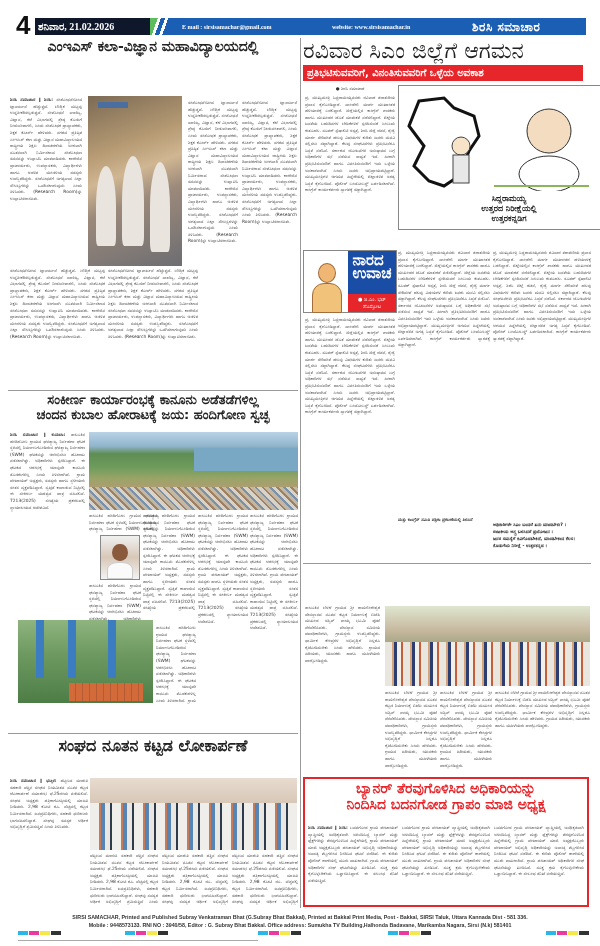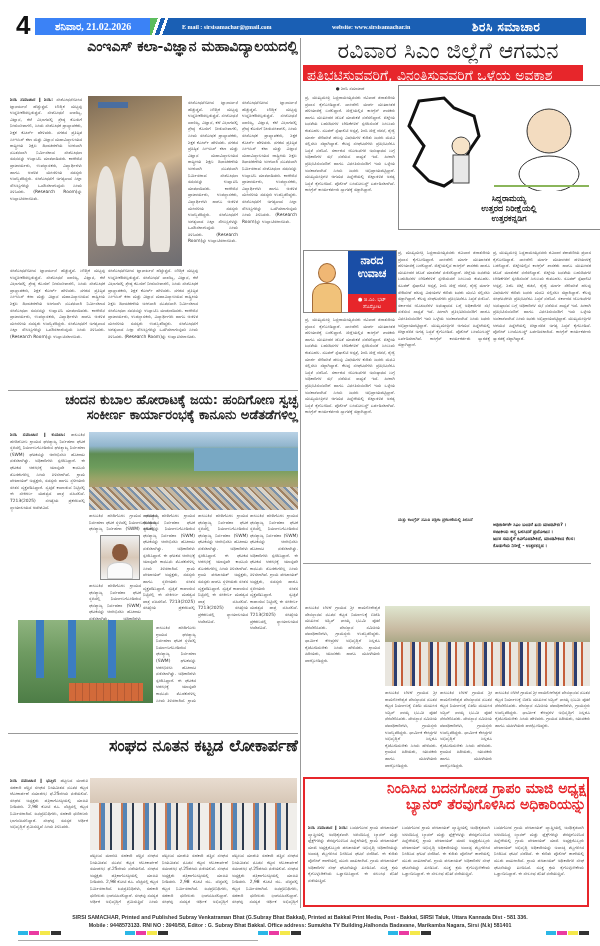--- a/index.html
+++ b/index.html
@@ -1,32 +1,32 @@
 <!DOCTYPE html>
 <html><head>
 <meta charset="utf-8">
 <style>
   * { box-sizing: border-box; margin: 0; padding: 0; }
   html, body { width: 600px; height: 946px; background: #fff; overflow: hidden; }
   body { font-family: "DejaVu Sans", sans-serif; color: #222; position: relative; }
   .page-no { position: absolute; left: 16px; top: 13px; font: bold 26px "Liberation Sans", sans-serif; color: #111; line-height: 24px; }
-  .mast-date { position: absolute; left: 35px; top: 18px; width: 120px; height: 17px; background: #3b82f6; color: #fff; font: bold 10px "Liberation Serif", serif; padding: 3px 20px; }
+  .mast-date { position: absolute; left: 35px; top: 18px; width: 120px; height: 17px; background: #0f172a; color: #fff; font: bold 10px "Liberation Serif", serif; padding: 3px 3px; }
   .mast-slash { position: absolute; left: 150px; top: 18px; width: 20px; height: 17px; background: linear-gradient(110deg, #5cbd5e 0 30%, #fff 30% 42%, #1a5fb4 42% 58%, #fff 58% 70%, #1a5fb4 70%); }
   .mast-blue { position: absolute; left: 168px; top: 18px; width: 418px; height: 17px; background: #1a5fb4; color: #fff; display: flex; align-items: center; }
   .mast-email { font: bold 6px "Liberation Serif", serif; margin-left: 14px; width: 140px; }
   .mast-web { font: bold 6px "Liberation Serif", serif; margin-left: 10px; width: 130px; }
   .mast-title { font: bold 12px "DejaVu Sans", sans-serif; margin-left: 10px; letter-spacing: 0.5px; }
 
   .rule { position: absolute; background: #999; }
 
   
-  .hl { position: absolute; font-family: "DejaVu Sans", sans-serif; color: #222; text-align: right; line-height: 1.15; }
+  .hl { position: absolute; font-family: "DejaVu Sans", sans-serif; color: #222; text-align: center; line-height: 1.15; }
   .hl-a { left: 8px; top: 38px; width: 290px; font-size: 14px; font-weight: bold; }
-  .hl-b { left: 303px; top: 38px; width: 290px; font-size: 22px; text-align: center; }
-  .banner-red { position: absolute; left: 303px; top: 65px; width: 280px; height: 16px; background: #e7262b; color: #fff; font-size: 14px; font-weight: normal; padding: 2px 4px; }
+  .hl-b { left: 303px; top: 38px; width: 290px; font-size: 22px; text-align: left; }
+  .banner-red { position: absolute; left: 303px; top: 65px; width: 280px; height: 16px; background: #e7262b; color: #fff; font-size: 10px; font-weight: bold; padding: 2px 4px; }
   .hl-c { left: 8px; top: 393px; width: 290px; font-size: 13px; font-weight: bold; }
   .hl-d { left: 300px; top: 568px; width: 290px; font-size: 13px; font-weight: bold; }
   .hl-e { left: 8px; top: 737px; width: 290px; font-size: 16px; font-weight: bold; }
   .red-box { position: absolute; left: 303px; top: 777px; width: 286px; height: 130px; border: 2px solid #e7262b; }
   .hl-f { left: 306px; top: 780px; width: 280px; font-size: 14px; font-weight: bold; color: #e7262b; }
 
   
   .txt { position: absolute; font-size: 4.4px; line-height: 6.6px; color: #333; text-align: justify; overflow: hidden; }
   .txt p { margin: 0; }
   .byline { font-weight: bold; }
@@ -54,21 +54,21 @@
   .cartoon { position: absolute; left: 398px; top: 85px; width: 222px; height: 145px; border: 1px solid #888; background: #fff; }
   .cartoon svg { position: absolute; left: 0; top: 0; }
   .cartoon-caption { position: absolute; left: 0; top: 108px; width: 100%; text-align: center; font-size: 8px; font-weight: bold; line-height: 10px; color: #222; }
 
   
   .narada { position: absolute; left: 303px; top: 250px; width: 94px; height: 63px; border: 1px solid #888; display: flex; }
   .narada-fig { width: 45px; height: 100%; background: #fff; position: relative; }
   .narada-fig .head { position: absolute; left: 14px; top: 12px; width: 18px; height: 20px; border-radius: 50%; background: #f0b774; border: 1px solid #a36c3a; }
   .narada-fig .body { position: absolute; left: 8px; top: 32px; width: 30px; height: 30px; border-radius: 40% 40% 0 0; background: #f1c27a; border: 1px solid #a36c3a; }
   .narada-side { width: 49px; height: 100%; background: #1a4ea6; color: #fff; display: flex; flex-direction: column; align-items: center; }
-  .narada-title { font-size: 11px; font-weight: bold; text-align: center; line-height: 13px; margin-top: 3px; }
+  .narada-title { font-size: 15px; font-weight: bold; line-height: 13px; margin-top: 3px; }
   .narada-author { background: #e7262b; width: 100%; margin-top: auto; font-size: 5px; padding: 2px; text-align: center; line-height: 7px; }
 
   
   .bullets { position: absolute; left: 493px; top: 521px; width: 98px; font-size: 4.6px; line-height: 7px; font-weight: bold; color: #222; }
 
   
   .footer { position: absolute; left: 0; top: 913px; width: 600px; text-align: center; font: bold 5.3px "Liberation Sans", sans-serif; line-height: 8px; color: #333; }
   .regmarks { position: absolute; top: 931px; height: 4px; display: flex; }
   .regmarks span { display: block; width: 10px; height: 4px; margin-right: 1px; }
   .c { background: #2bb6e6; } .m { background: #ea3aa1; } .y { background: #f5e84a; } .k { background: #333; }
@@ -165,22 +165,22 @@
 <div class="txt" style="left:398px;top:517px;width:92px;height:8px;font-weight:bold;">ಮತ್ತು ಕಾಂಗ್ರೆಸ್ ಸಮಿತಿ ಪತ್ರಿಕಾ ಪ್ರಕಟಣೆಯಲ್ಲಿ ತಿಳಿಸಿದೆ</div>
 <div class="bullets">
   <div>ಅಧಿಕಾರಿಗಳೇ ಸಿಎಂ ಬಂದರೆ ಏನು ಮಾಡಬೇಕು? ।</div>
   <div>ರಾಜಕೀಯ ಅಸ್ತ್ರ ಬಳಸಿದರೆ ಪ್ರಯೋಜನ ।</div>
   <div>ಜನರ ಸಮಸ್ಯೆಗೆ ಕಿವಿಗೊಡಬೇಕಿದೆ, ಮಾಡಬೇಕಾದ ಕೆಲಸ।</div>
   <div>ಕೊಡುಗೆಯ ನಿರೀಕ್ಷೆ - ಉತ್ತರಕನ್ನಡ ।</div>
 </div>
 <div class="rule" style="left:303px;top:563px;width:288px;height:1px;"></div>
 
 <div class="hl hl-c">
+  <div>ಸಂಕೀರ್ಣ ಕಾರ್ಯಾರಂಭಕ್ಕೆ ಕಾನೂನು ಅಡೆತಡೆಗಳಿಲ್ಲ</div>
   <div>ಚಂದನ ಕುಬಾಲ ಹೋರಾಟಕ್ಕೆ ಜಯ: ಹಂದಿಗೋಣ ಸ್ವಚ್ಛ</div>
-  <div>ಸಂಕೀರ್ಣ ಕಾರ್ಯಾರಂಭಕ್ಕೆ ಕಾನೂನು ಅಡೆತಡೆಗಳಿಲ್ಲ</div>
 </div>
 <div class="txt" style="left:10px;top:432px;width:75px;height:235px;">
   <p><span class="byline">ಶಿರಸಿ ಸಮಾಚಾರ ‖ ಕುಮಟಾ:</span> <span>ತಾಲೂಕಿನ ಹಂದಿಗೋಣ ಗ್ರಾಮದ ಘನತ್ಯಾಜ್ಯ ನಿರ್ವಹಣಾ ಘಟಕ ಸ್ಥಳದಲ್ಲಿ ನಿರ್ಮಾಣಗೊಂಡಿರುವ ಘನತ್ಯಾಜ್ಯ ನಿರ್ವಹಣಾ (SWM) ಘಟಕವನ್ನು ಆರಂಭಿಸಲು ಹೋರಾಟ ನಡೆಸಲಾಗಿತ್ತು. ಅಧಿಕಾರಿಗಳು ಸ್ಪಂದಿಸಿದ್ದಾರೆ. ಈ ಘಟಕದ ಆರಂಭಕ್ಕೆ ಯಾವುದೇ ಕಾನೂನು ತೊಡಕುಗಳಿಲ್ಲ ಎಂದು ತಿಳಿಸಲಾಗಿದೆ. ಗ್ರಾಮ ಪಂಚಾಯತ್ ಅಧ್ಯಕ್ಷರು, ಸದಸ್ಯರು ಹಾಗೂ ಸ್ಥಳೀಯರು ಸಂತಸ ವ್ಯಕ್ತಪಡಿಸಿದ್ದಾರೆ. ಸ್ವಚ್ಛತೆ ಕಾಪಾಡುವ ನಿಟ್ಟಿನಲ್ಲಿ ಈ ಸಂಕೀರ್ಣ ಮಹತ್ವದ ಪಾತ್ರ ವಹಿಸಲಿದೆ. 7213(2025) ಸಂಖ್ಯೆಯ ಪ್ರಕರಣದಲ್ಲಿ ನ್ಯಾಯಾಲಯದ ಆದೇಶವಿದೆ.</span></p>
 </div>
 <div class="img img-lake" style="left:89px;top:432px;width:209px;height:78px;">
   <div class="water"></div>
   <div class="trash"></div>
 </div>
 <div class="txt" style="left:89px;top:513px;width:70px;height:20px;">
     <p>ತಾಲೂಕಿನ ಹಂದಿಗೋಣ ಗ್ರಾಮದ ಘನತ್ಯಾಜ್ಯ ನಿರ್ವಹಣಾ ಘಟಕ ಸ್ಥಳದಲ್ಲಿ ನಿರ್ಮಾಣಗೊಂಡಿರುವ ಘನತ್ಯಾಜ್ಯ ನಿರ್ವಹಣಾ (SWM) ಘಟಕವನ್ನು ಆರಂಭಿಸಲು ಹೋರಾಟ ನಡೆಸಲಾಗಿತ್ತು. ಅಧಿಕಾರಿಗಳು ಸ್ಪಂದಿಸಿದ್ದಾರೆ. ಈ ಘಟಕದ ಆರಂಭಕ್ಕೆ ಯಾವುದೇ ಕಾನೂನು ತೊಡಕುಗಳಿಲ್ಲ ಎಂದು ತಿಳಿಸಲಾಗಿದೆ. ಗ್ರಾಮ ಪಂಚಾಯತ್ ಅಧ್ಯಕ್ಷರು, ಸದಸ್ಯರು ಹಾಗೂ ಸ್ಥಳೀಯರು ಸಂತಸ ವ್ಯಕ್ತಪಡಿಸಿದ್ದಾರೆ. ಸ್ವಚ್ಛತೆ ಕಾಪಾಡುವ ನಿಟ್ಟಿನಲ್ಲಿ ಈ ಸಂಕೀರ್ಣ ಮಹತ್ವದ ಪಾತ್ರ ವಹಿಸಲಿದೆ. 7213(2025) ಸಂಖ್ಯೆಯ ಪ್ರಕರಣದಲ್ಲಿ ನ್ಯಾಯಾಲಯದ ಆದೇಶವಿದೆ.</p>
@@ -244,22 +244,22 @@
   </div>
 <div class="txt" style="left:162px;top:853px;width:66px;height:52px;">
     <p>ಪಟ್ಟಣದ ಮಾರುತಿ ಸಹಕಾರಿ ಪತ್ತಿನ ಸಂಘದ ನಿಯಮಿತದ ನೂತನ ಕಟ್ಟಡ ಲೋಕಾರ್ಪಣೆ ಸಮಾರಂಭ ಫೆ.25ರಂದು ನಡೆಯಲಿದೆ. ಸಂಘದ ಅಧ್ಯಕ್ಷರು ಪತ್ರಿಕಾಗೋಷ್ಠಿಯಲ್ಲಿ ಮಾಹಿತಿ ನೀಡಿದರು. 2,98 ಕೋಟಿ ರೂ. ವೆಚ್ಚದಲ್ಲಿ ಕಟ್ಟಡ ನಿರ್ಮಿಸಲಾಗಿದೆ. ಜನಪ್ರತಿನಿಧಿಗಳು, ಸಹಕಾರಿ ಧುರೀಣರು ಭಾಗವಹಿಸಲಿದ್ದಾರೆ. ಸಂಘವು ಸದಸ್ಯರ ಆರ್ಥಿಕ ಅಭಿವೃದ್ಧಿಗೆ ಶ್ರಮಿಸುತ್ತಿದೆ ಎಂದು ತಿಳಿಸಿದರು.</p>
   </div>
 <div class="txt" style="left:232px;top:853px;width:66px;height:52px;">
     <p>ಪಟ್ಟಣದ ಮಾರುತಿ ಸಹಕಾರಿ ಪತ್ತಿನ ಸಂಘದ ನಿಯಮಿತದ ನೂತನ ಕಟ್ಟಡ ಲೋಕಾರ್ಪಣೆ ಸಮಾರಂಭ ಫೆ.25ರಂದು ನಡೆಯಲಿದೆ. ಸಂಘದ ಅಧ್ಯಕ್ಷರು ಪತ್ರಿಕಾಗೋಷ್ಠಿಯಲ್ಲಿ ಮಾಹಿತಿ ನೀಡಿದರು. 2,98 ಕೋಟಿ ರೂ. ವೆಚ್ಚದಲ್ಲಿ ಕಟ್ಟಡ ನಿರ್ಮಿಸಲಾಗಿದೆ. ಜನಪ್ರತಿನಿಧಿಗಳು, ಸಹಕಾರಿ ಧುರೀಣರು ಭಾಗವಹಿಸಲಿದ್ದಾರೆ. ಸಂಘವು ಸದಸ್ಯರ ಆರ್ಥಿಕ ಅಭಿವೃದ್ಧಿಗೆ ಶ್ರಮಿಸುತ್ತಿದೆ ಎಂದು ತಿಳಿಸಿದರು.</p>
   </div>
 
 <div class="red-box"></div>
 <div class="hl hl-f">
+  <div>ಬ್ಯಾನರ್ ತೆರವುಗೊಳಿಸಿದ ಅಧಿಕಾರಿಯನ್ನು</div>
   <div>ನಿಂದಿಸಿದ ಬದನಗೋಡ ಗ್ರಾಪಂ ಮಾಜಿ ಅಧ್ಯಕ್ಷ</div>
-  <div>ಬ್ಯಾನರ್ ತೆರವುಗೊಳಿಸಿದ ಅಧಿಕಾರಿಯನ್ನು</div>
 </div>
 <div class="txt" style="left:308px;top:825px;width:90px;height:78px;">
   <p><span class="byline">ಶಿರಸಿ ಸಮಾಚಾರ ‖ ಶಿರಸಿ:</span> <span>ಬದನಗೋಡ ಗ್ರಾಮ ಪಂಚಾಯತ್ ವ್ಯಾಪ್ತಿಯಲ್ಲಿ ಅನಧಿಕೃತವಾಗಿ ಅಳವಡಿಸಿದ್ದ ಬ್ಯಾನರ್ ಮತ್ತು ಫ್ಲೆಕ್ಸ್‌ಗಳನ್ನು ತೆರವುಗೊಳಿಸಿದ ಹಿನ್ನೆಲೆಯಲ್ಲಿ ಗ್ರಾಮ ಪಂಚಾಯತ್ ಮಾಜಿ ಅಧ್ಯಕ್ಷರೊಬ್ಬರು ಪಂಚಾಯತ್ ಅಭಿವೃದ್ಧಿ ಅಧಿಕಾರಿಯನ್ನು ಅವಾಚ್ಯ ಶಬ್ದಗಳಿಂದ ನಿಂದಿಸಿದ ಘಟನೆ ನಡೆದಿದೆ. ಈ ಕುರಿತು ಪೊಲೀಸ್ ಠಾಣೆಯಲ್ಲಿ ದೂರು ದಾಖಲಾಗಿದೆ. ಗ್ರಾಮ ಪಂಚಾಯತ್ ಅಧಿಕಾರಿಗಳ ಸಂಘ ಘಟನೆಯನ್ನು ಖಂಡಿಸಿದೆ. ಸೂಕ್ತ ಕ್ರಮ ಕೈಗೊಳ್ಳಬೇಕೆಂದು ಒತ್ತಾಯಿಸಿದ್ದಾರೆ. ಈ ಸಂಬಂಧ ತನಿಖೆ ನಡೆಯುತ್ತಿದೆ.</span></p>
 </div>
 <div class="txt" style="left:402px;top:825px;width:88px;height:78px;">
     <p>ಬದನಗೋಡ ಗ್ರಾಮ ಪಂಚಾಯತ್ ವ್ಯಾಪ್ತಿಯಲ್ಲಿ ಅನಧಿಕೃತವಾಗಿ ಅಳವಡಿಸಿದ್ದ ಬ್ಯಾನರ್ ಮತ್ತು ಫ್ಲೆಕ್ಸ್‌ಗಳನ್ನು ತೆರವುಗೊಳಿಸಿದ ಹಿನ್ನೆಲೆಯಲ್ಲಿ ಗ್ರಾಮ ಪಂಚಾಯತ್ ಮಾಜಿ ಅಧ್ಯಕ್ಷರೊಬ್ಬರು ಪಂಚಾಯತ್ ಅಭಿವೃದ್ಧಿ ಅಧಿಕಾರಿಯನ್ನು ಅವಾಚ್ಯ ಶಬ್ದಗಳಿಂದ ನಿಂದಿಸಿದ ಘಟನೆ ನಡೆದಿದೆ. ಈ ಕುರಿತು ಪೊಲೀಸ್ ಠಾಣೆಯಲ್ಲಿ ದೂರು ದಾಖಲಾಗಿದೆ. ಗ್ರಾಮ ಪಂಚಾಯತ್ ಅಧಿಕಾರಿಗಳ ಸಂಘ ಘಟನೆಯನ್ನು ಖಂಡಿಸಿದೆ. ಸೂಕ್ತ ಕ್ರಮ ಕೈಗೊಳ್ಳಬೇಕೆಂದು ಒತ್ತಾಯಿಸಿದ್ದಾರೆ. ಈ ಸಂಬಂಧ ತನಿಖೆ ನಡೆಯುತ್ತಿದೆ.</p>
   </div>
 <div class="txt" style="left:494px;top:825px;width:90px;height:78px;">
     <p>ಬದನಗೋಡ ಗ್ರಾಮ ಪಂಚಾಯತ್ ವ್ಯಾಪ್ತಿಯಲ್ಲಿ ಅನಧಿಕೃತವಾಗಿ ಅಳವಡಿಸಿದ್ದ ಬ್ಯಾನರ್ ಮತ್ತು ಫ್ಲೆಕ್ಸ್‌ಗಳನ್ನು ತೆರವುಗೊಳಿಸಿದ ಹಿನ್ನೆಲೆಯಲ್ಲಿ ಗ್ರಾಮ ಪಂಚಾಯತ್ ಮಾಜಿ ಅಧ್ಯಕ್ಷರೊಬ್ಬರು ಪಂಚಾಯತ್ ಅಭಿವೃದ್ಧಿ ಅಧಿಕಾರಿಯನ್ನು ಅವಾಚ್ಯ ಶಬ್ದಗಳಿಂದ ನಿಂದಿಸಿದ ಘಟನೆ ನಡೆದಿದೆ. ಈ ಕುರಿತು ಪೊಲೀಸ್ ಠಾಣೆಯಲ್ಲಿ ದೂರು ದಾಖಲಾಗಿದೆ. ಗ್ರಾಮ ಪಂಚಾಯತ್ ಅಧಿಕಾರಿಗಳ ಸಂಘ ಘಟನೆಯನ್ನು ಖಂಡಿಸಿದೆ. ಸೂಕ್ತ ಕ್ರಮ ಕೈಗೊಳ್ಳಬೇಕೆಂದು ಒತ್ತಾಯಿಸಿದ್ದಾರೆ. ಈ ಸಂಬಂಧ ತನಿಖೆ ನಡೆಯುತ್ತಿದೆ.</p>
   </div>

